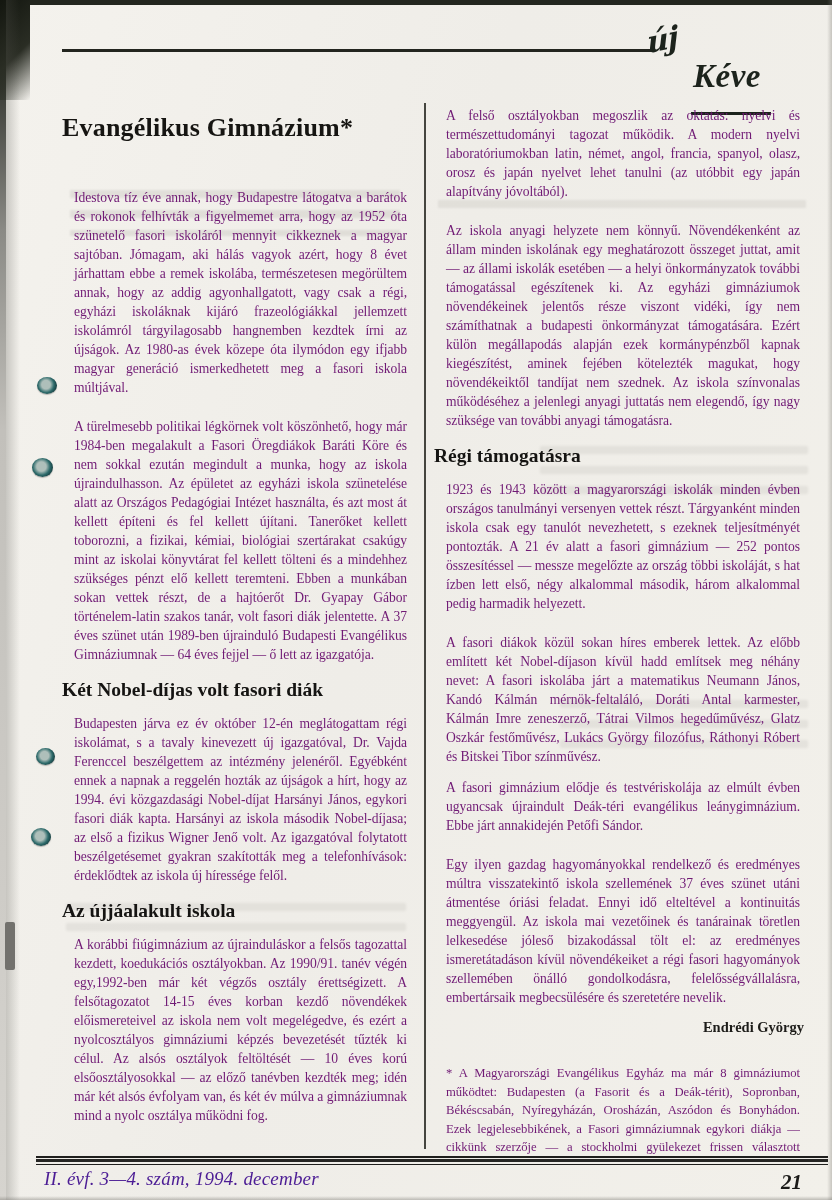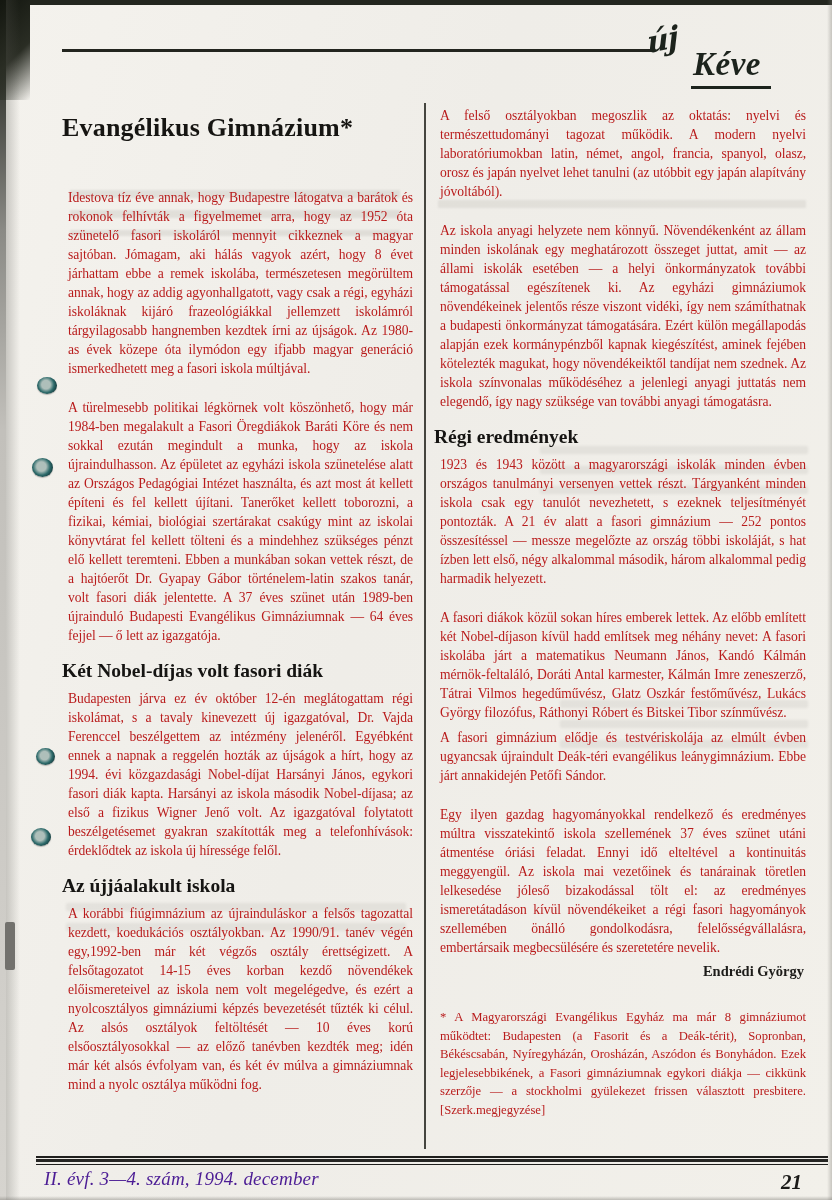--- a/index.html
+++ b/index.html
@@ -40,41 +40,41 @@
 
   
   .masthead-rule { position:absolute; left:62px; top:49px; width:592px; height:3px; background:#23251f; }
   .logo { position:absolute; left:645px; top:24px; width:175px; height:64px; color:#1c231c; }
   .logo-uj {
     position:absolute; left:2px; top:-2px;
     font-family:"DejaVu Serif", serif; font-style:italic; font-weight:bold;
     font-size:30px; transform:rotate(-12deg) skewX(-8deg); letter-spacing:-1px;
   }
   .logo-keve {
-    position:absolute; left:46px; top:22px;
+    position:absolute; left:46px; top:34px;
     font-family:"Liberation Serif", serif; font-style:italic; font-weight:bold;
-    font-size:33px; letter-spacing:0.5px; padding:0 10px 3px 2px;
+    font-size:33px; letter-spacing:0.5px; padding:0 10px 17px 2px;
     border-bottom:3px solid #1c231c;
   }
 
   
   .col-divider { position:absolute; left:424px; top:103px; width:1.6px; height:1046px; background:#45453f; }
   .col { position:absolute; top:100px; overflow:hidden; color:#22211e; }
   .col-left  { left:62px;  width:357px; height:1056px; }
   .col-right { left:434px; width:378px; height:1056px; }
 
   .article-title {
     margin:10px 0 42px; font-size:26px; line-height:36px; font-weight:bold;
     color:#161512; letter-spacing:0.2px;
   }
   .article-title span { display:block; }
 
   .col p {
-    margin:6px; font-size:13.6px; line-height:19px; text-align:justify;
-    color:#b91c1c; letter-spacing:-0.05px;
+    margin:12px; font-size:13.6px; line-height:19px; text-align:justify;
+    color:#701a75; letter-spacing:-0.05px;
   }
   .sp-after { margin-bottom:20px !important; }
   .sp-top   { margin-top:6px !important; }
 
   .section-heading {
     margin:14px 0 5px; font-size:19.5px; line-height:24px; font-weight:bold; color:#151412;
   }
 
   .signature { margin:4px 8px 0 0; font-weight:bold; font-size:14.5px; text-align:right; color:#1d1c19; }
 
@@ -140,21 +140,21 @@
     <p>A türelmesebb politikai légkörnek volt köszönhető, hogy már 1984-ben megalakult a Fasori Öregdiákok Baráti Köre és nem sokkal ezután megindult a munka, hogy az iskola újraindulhasson. Az épületet az egyházi iskola szünetelése alatt az Országos Pedagógiai Intézet használta, és azt most át kellett építeni és fel kellett újítani. Tanerőket kellett toborozni, a fizikai, kémiai, biológiai szertárakat csakúgy mint az iskolai könyvtárat fel kellett tölteni és a mindehhez szükséges pénzt elő kellett teremteni. Ebben a munkában sokan vettek részt, de a hajtóerőt Dr. Gyapay Gábor történelem-latin szakos tanár, volt fasori diák jelentette. A 37 éves szünet után 1989-ben újrainduló Budapesti Evangélikus Gimnáziumnak — 64 éves fejjel — ő lett az igazgatója.</p>
     <h2 class="section-heading">Két Nobel-díjas volt fasori diák</h2>
     <p>Budapesten járva ez év október 12-én meglátogattam régi iskolámat, s a tavaly kinevezett új igazgatóval, Dr. Vajda Ferenccel beszélgettem az intézmény jelenéről. Egyébként ennek a napnak a reggelén hozták az újságok a hírt, hogy az 1994. évi közgazdasági Nobel-díjat Harsányi János, egykori fasori diák kapta. Harsányi az iskola második Nobel-díjasa; az első a fizikus Wigner Jenő volt. Az igazgatóval folytatott beszélgetésemet gyakran szakították meg a telefonhívások: érdeklődtek az iskola új híressége felől.</p>
     <h2 class="section-heading">Az újjáalakult iskola</h2>
     <p>A korábbi fiúgimnázium az újrainduláskor a felsős tagozattal kezdett, koedukációs osztályokban. Az 1990/91. tanév végén egy,1992-ben már két végzős osztály érettségizett. A felsőtagozatot 14-15 éves korban kezdő növendékek előismereteivel az iskola nem volt megelégedve, és ezért a nyolcosztályos gimnáziumi képzés bevezetését tűzték ki célul. Az alsós osztályok feltöltését — 10 éves korú elsőosztályosokkal — az előző tanévben kezdték meg; idén már két alsós évfolyam van, és két év múlva a gimnáziumnak mind a nyolc osztálya működni fog.</p>
   </div>
 
   <div class="col col-right">
     <p class="sp-top sp-after">A felső osztályokban megoszlik az oktatás: nyelvi és természettudományi tagozat működik. A modern nyelvi laboratóriumokban latin, német, angol, francia, spanyol, olasz, orosz és japán nyelvet lehet tanulni (az utóbbit egy japán alapítvány jóvoltából).</p>
     <p>Az iskola anyagi helyzete nem könnyű. Növendékenként az állam minden iskolának egy meghatározott összeget juttat, amit — az állami iskolák esetében — a helyi önkormányzatok további támogatással egészítenek ki. Az egyházi gimnáziumok növendékeinek jelentős része viszont vidéki, így nem számíthatnak a budapesti önkormányzat támogatására. Ezért külön megállapodás alapján ezek kormánypénzből kapnak kiegészítést, aminek fejében kötelezték magukat, hogy növendékeiktől tandíjat nem szednek. Az iskola színvonalas működéséhez a jelenlegi anyagi juttatás nem elegendő, így nagy szüksége van további anyagi támogatásra.</p>
-    <h2 class="section-heading">Régi eredmények</h2>
+    <h2 class="section-heading">Régi támogatásra</h2>
     <p class="sp-after">1923 és 1943 között a magyarországi iskolák minden évben országos tanulmányi versenyen vettek részt. Tárgyanként minden iskola csak egy tanulót nevezhetett, s ezeknek teljesítményét pontozták. A 21 év alatt a fasori gimnázium — 252 pontos összesítéssel — messze megelőzte az ország többi iskoláját, s hat ízben lett első, négy alkalommal második, három alkalommal pedig harmadik helyezett.</p>
     <p>A fasori diákok közül sokan híres emberek lettek. Az előbb említett két Nobel-díjason kívül hadd említsek meg néhány nevet: A fasori iskolába járt a matematikus Neumann János, Kandó Kálmán mérnök-feltaláló, Doráti Antal karmester, Kálmán Imre zeneszerző, Tátrai Vilmos hegedűművész, Glatz Oszkár festőművész, Lukács György filozófus, Ráthonyi Róbert és Bitskei Tibor színművész.</p>
     <p class="sp-after">A fasori gimnázium elődje és testvériskolája az elmúlt évben ugyancsak újraindult Deák-téri evangélikus leánygimnázium. Ebbe járt annakidején Petőfi Sándor.</p>
     <p>Egy ilyen gazdag hagyományokkal rendelkező és eredményes múltra visszatekintő iskola szellemének 37 éves szünet utáni átmentése óriási feladat. Ennyi idő elteltével a kontinuitás meggyengül. Az iskola mai vezetőinek és tanárainak töretlen lelkesedése jóleső bizakodással tölt el: az eredményes ismeretátadáson kívül növendékeiket a régi fasori hagyományok szellemében önálló gondolkodásra, felelősségvállalásra, embertársaik megbecsülésére és szeretetére nevelik.</p>
     <div class="signature">Endrédi György</div>
     <div class="footnote">
       <p>* A Magyarországi Evangélikus Egyház ma már 8 gimnáziumot működtet: Budapesten (a Fasorit és a Deák-térit), Sopronban, Békéscsabán, Nyíregyházán, Orosházán, Aszódon és Bonyhádon. Ezek legjelesebbikének, a Fasori gimnáziumnak egykori diákja — cikkünk szerzője — a stockholmi gyülekezet frissen választott presbitere. [Szerk.megjegyzése]</p>
     </div>
   </div>
 

